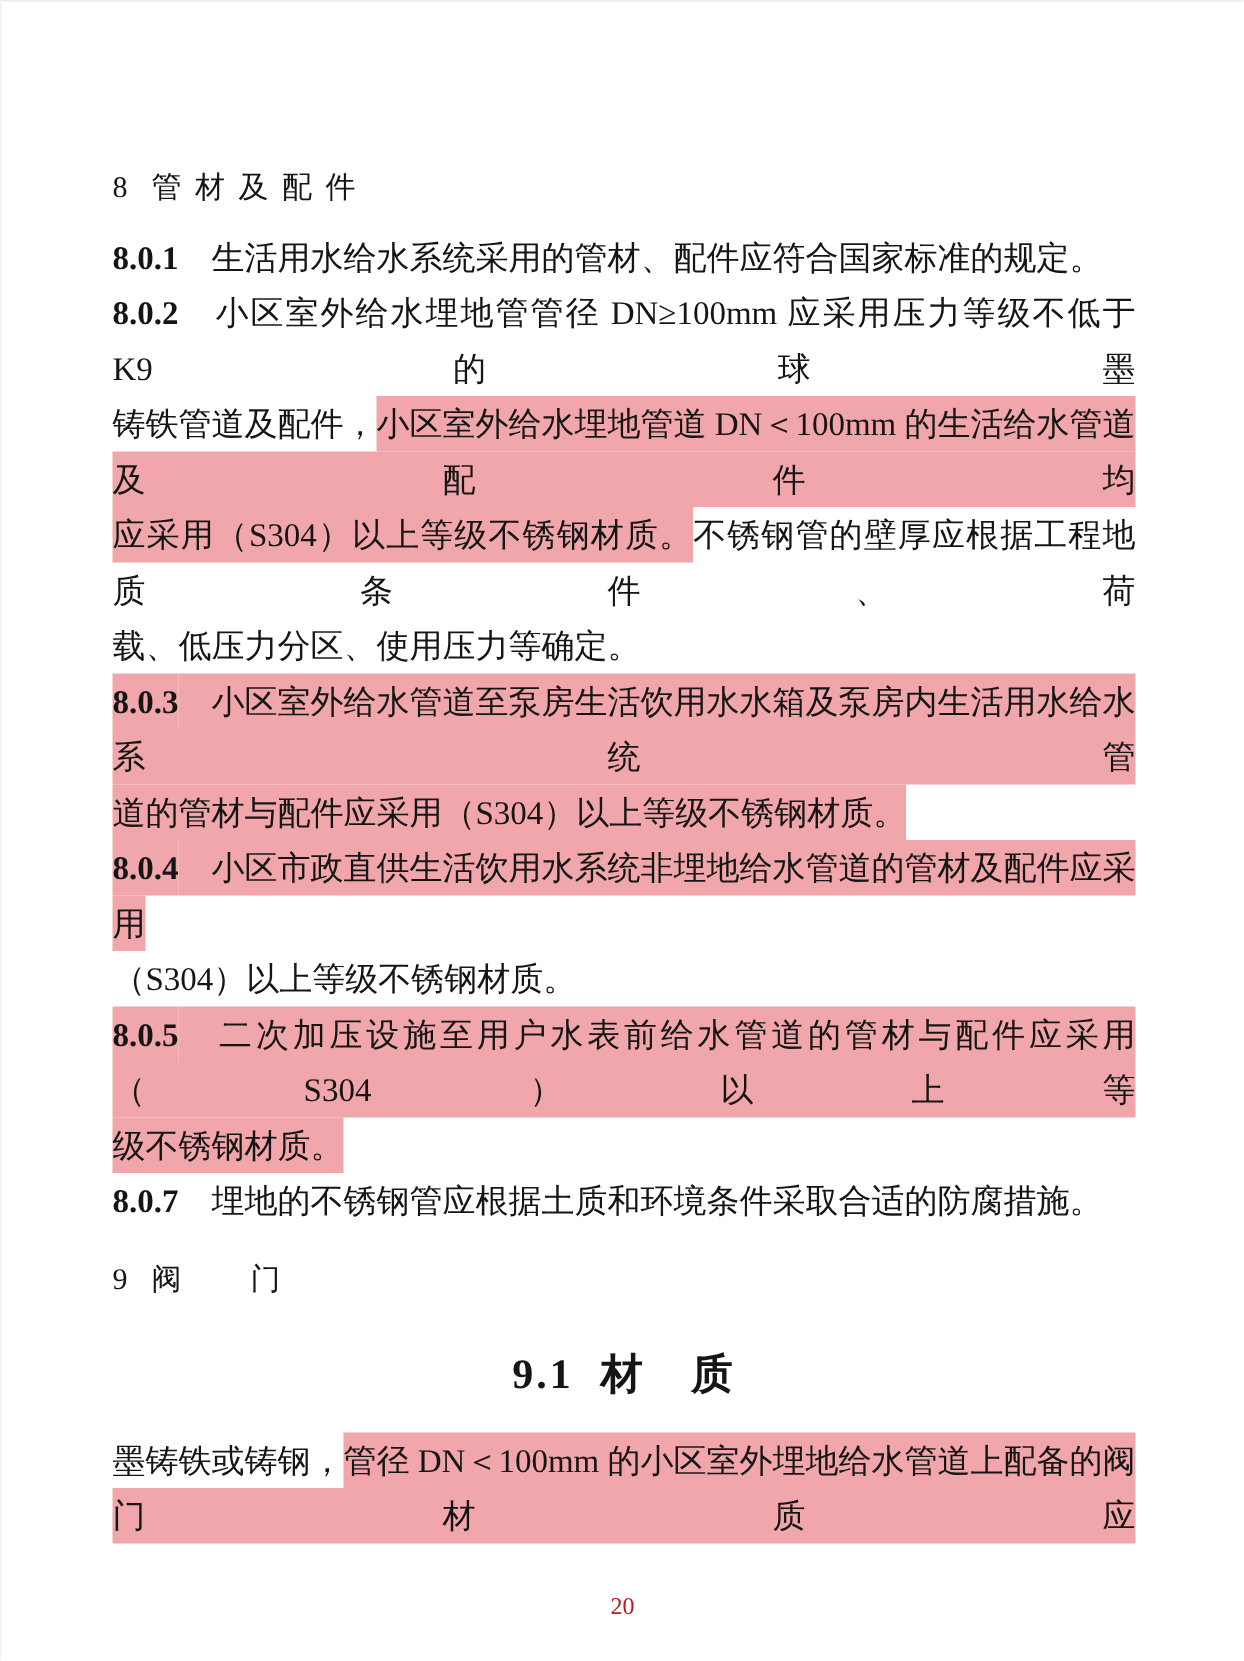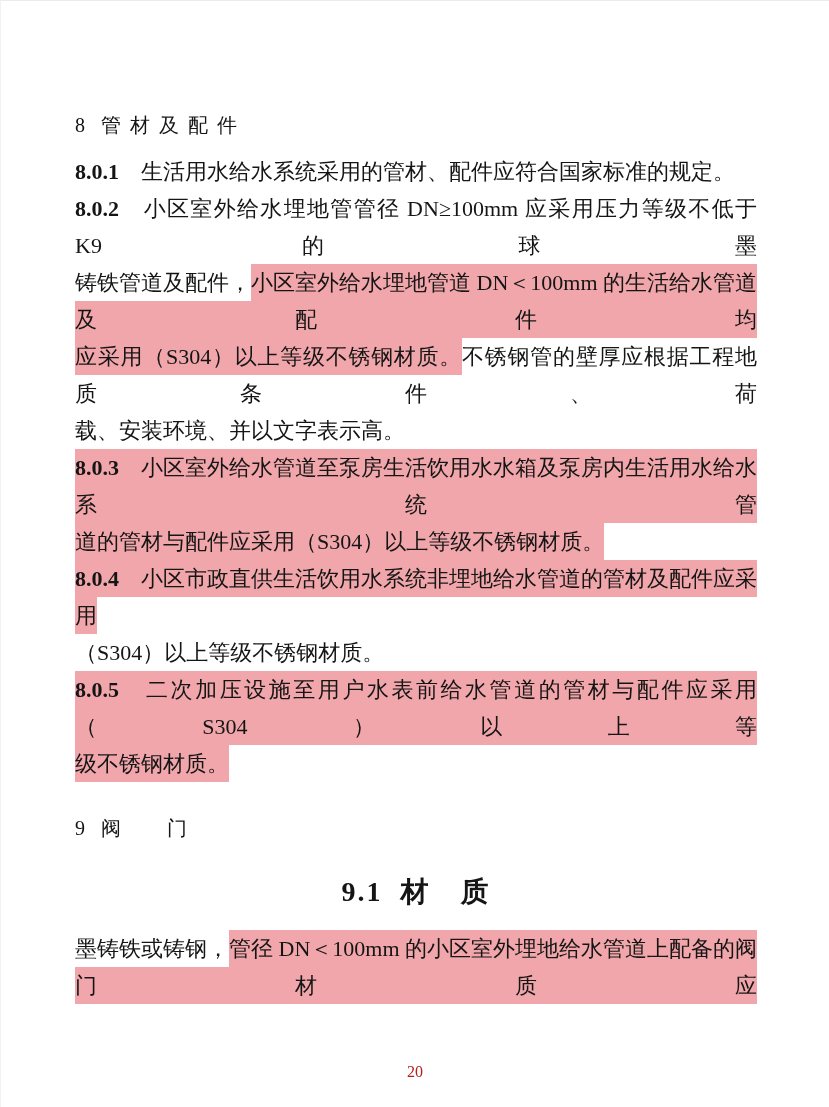--- a/index.html
+++ b/index.html
@@ -20,21 +20,21 @@
   .content { padding: 94px 72px 0 74px; }
   .h1 {
     text-align: left;
     font-weight: normal;
     font-size: 20px;
     line-height: 36px;
     letter-spacing: 2px;
     margin: 12px 0 10px 0;
     white-space: pre;
   }
-  .h1.ch9 { margin-top: 28px; margin-bottom: 0; }
+  .h1.ch9 { margin-top: 16px; margin-bottom: 0; }
   .h2 {
     text-align: center;
     font-weight: bold;
     font-size: 28px;
     line-height: 32px;
     letter-spacing: 2px;
     margin: 30px 0 22px 0;
     white-space: pre;
   }
   .para { font-size: 22px; margin: 0; }
@@ -62,34 +62,37 @@
 <div class="page">
   <div class="content">
       <div class="h1">8  管 材 及 配 件</div>
       <div class="para">
         <div class="line"><span class="b">8.0.1</span><span class="">　生活用水给水系统采用的管材、配件应符合国家标准的规定。</span></div>
       </div>
       <div class="para">
         <div class="line fill"><span class="b">8.0.2</span><span class="">　小区室外给水埋地管管径 DN≥100mm 应采用压力等级不低于 K9 的球墨</span></div>
         <div class="line fill"><span class="">铸铁管道及配件，</span><span class=" hl">小区室外给水埋地管道 DN＜100mm 的生活给水管道及配件均</span></div>
         <div class="line fill"><span class=" hl">应采用（S304）以上等级不锈钢材质。</span><span class="">不锈钢管的壁厚应根据工程地质条件、荷</span></div>
-        <div class="line"><span class="">载、安装环境、并以文字表示高。</span></div>
+        <div class="line"><span class="">载、低压力分区、使用压力等确定。</span></div>
       </div>
       <div class="para">
         <div class="line fill"><span class="b hl">8.0.3</span><span class=" hl">　小区室外给水管道至泵房生活饮用水水箱及泵房内生活用水给水系统管</span></div>
         <div class="line"><span class=" hl">道的管材与配件应采用（S304）以上等级不锈钢材质。</span></div>
       </div>
       <div class="para">
         <div class="line fill"><span class="b hl">8.0.4</span><span class=" hl">　小区市政直供生活饮用水系统非埋地给水管道的管材及配件应采用</span></div>
         <div class="line"><span class="">（S304）以上等级不锈钢材质。</span></div>
       </div>
       <div class="para">
         <div class="line fill"><span class="b hl">8.0.5</span><span class=" hl">　二次加压设施至用户水表前给水管道的管材与配件应采用（S304）以上等</span></div>
         <div class="line"><span class=" hl">级不锈钢材质。</span></div>
       </div>
+      <div class="para">
+        <div class="line"><span class="b">8.0.7</span><span class="">　埋地的不锈钢管应根据土质和环境条件采取合适的防腐措施。</span></div>
+      </div>
       <div class="h1 ch9">9  阀　　门</div>
       <div class="h2">9.1  材　质</div>
       <div class="para">
         <div class="line fill"><span class="">墨铸铁或铸钢，</span><span class=" hl">管径 DN＜100mm 的小区室外埋地给水管道上配备的阀门材质应</span></div>
       </div>
     </div>
   <div class="footer">20</div>
 </div>
 
 </body></html>

